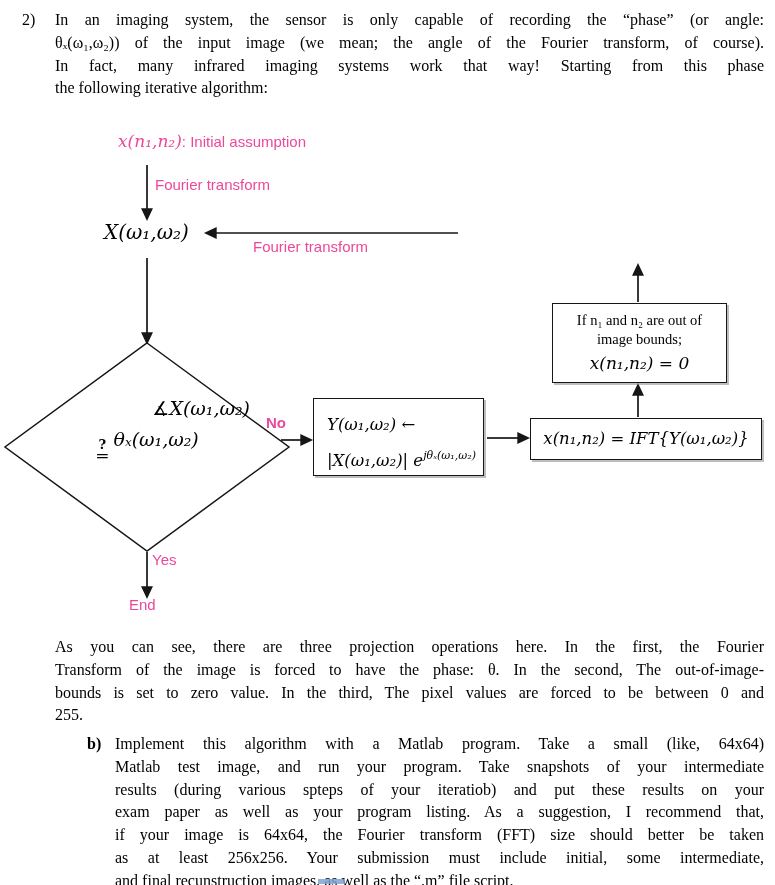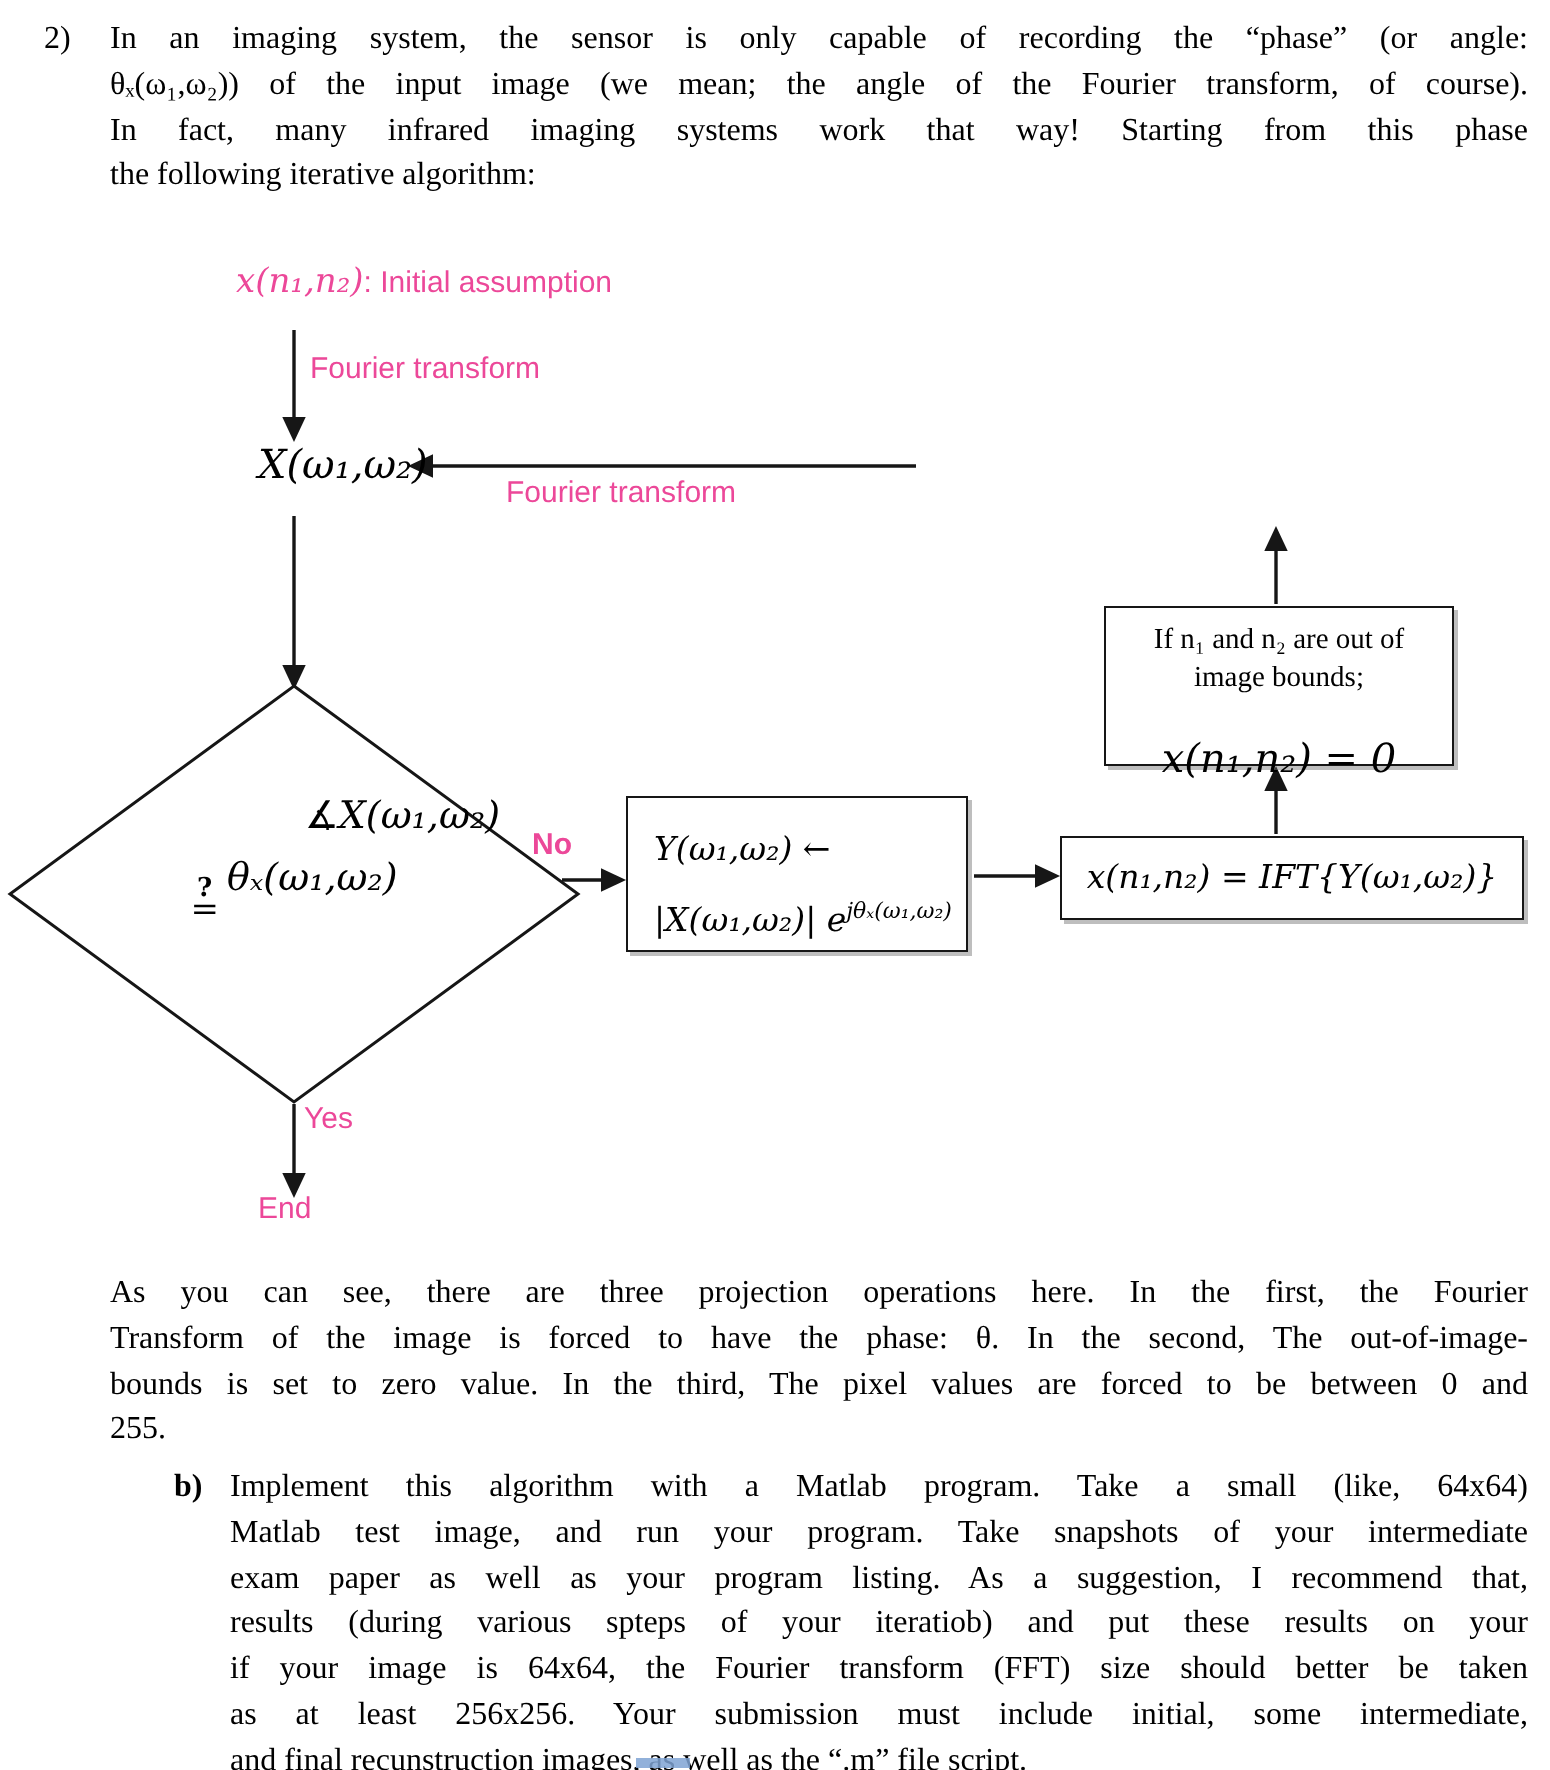--- a/index.html
+++ b/index.html
@@ -16,36 +16,36 @@
         box-shadow:2px 2px 0 rgba(110,110,110,0.45);box-sizing:border-box;}
   .math{font-family:"DejaVu Serif","DejaVu Sans","Liberation Serif",serif;font-style:italic;}
   .lbl{position:absolute;z-index:3;font-family:"Liberation Sans","DejaVu Sans",sans-serif;
        font-size:15px;color:#ec4899;white-space:nowrap;}
   .clip-box{left:459px;top:182px;width:304px;height:80px;padding:5px 0 0 20px;}
   .clip-row{font-size:16.5px;line-height:35px;white-space:nowrap;}
   .clip-row .if1{font-style:normal;margin:0 8px 0 24px;}
   .clip-row .if2{font-style:normal;margin:0 8px 0 6px;}
   .bounds-box{left:552px;top:303px;width:175px;height:80px;text-align:center;padding-top:7px;}
   .bounds-line{font-size:14.5px;line-height:19px;}
-  .bounds-math{font-size:20px;margin-top:18px;}
+  .bounds-math{font-size:17px;margin-top:4px;}
   .phase-box{left:313px;top:398px;width:171px;height:78px;padding:10px 0 0 13px;}
   .phase-line{font-size:16.5px;line-height:31px;white-space:nowrap;}
   .phase-line sup{font-size:11px;font-style:italic;}
   .ift-box{left:530px;top:418px;width:232px;height:42px;text-align:center;}
   .ift-line{font-size:16.5px;line-height:39px;white-space:nowrap;}
   .decision-text{position:absolute;left:44px;top:397px;width:206px;text-align:center;z-index:2;}
   .dec1{font-size:19px;white-space:nowrap;text-align:right;}
   .dec2{font-size:19px;margin-top:9px;white-space:nowrap;}
   .qeq{display:inline-flex;flex-direction:column;align-items:center;line-height:0.72;
        font-style:normal;vertical-align:-3px;margin-right:4px;font-size:13px;font-weight:bold;}
   .qeq .eqs{font-size:17px;font-weight:normal;}
   .lbl-start{left:118px;top:131px;}
   .lbl-start .math{font-size:17px;}
   .lbl-ft1{left:155px;top:176px;}
-  .lbl-x{left:104px;top:220px;font-size:20px;z-index:3;position:absolute;margin-left:25px;}
+  .lbl-x{left:104px;top:220px;font-size:20px;z-index:3;position:absolute;}
   .lbl-ft2{left:253px;top:238px;}
   .lbl-no{left:266px;top:414px;font-weight:bold;}
   .lbl-yes{left:152px;top:551px;}
   .lbl-end{left:129px;top:596px;}
   .artifact{position:absolute;left:318px;top:879px;width:27px;height:5px;
             background:#7fa3d4;opacity:.85;z-index:4;}
 </style>
 </head>
 <body>
 
@@ -123,21 +123,21 @@
     <span class="tline">As you can see, there are three projection operations here. In the first, the Fourier</span>
     <span class="tline">Transform of the image is forced to have the phase: θ. In the second, The out-of-image-</span>
     <span class="tline">bounds is set to zero value. In the third, The pixel values are forced to be between 0 and</span>
     <span class="tline last">255.</span>
   </div>
 
   <span class="abs marker" style="left:87px;top:733px;font-weight:bold;">b)</span>
   <div class="abs" style="left:115px;top:733px;width:649px;">
     <span class="tline">Implement this algorithm with a Matlab program. Take a small (like, 64x64)</span>
     <span class="tline">Matlab test image, and run your program. Take snapshots of your intermediate</span>
+    <span class="tline">results (during various spteps of your iteratiob) and put these results on your</span>
     <span class="tline">exam paper as well as your program listing. As a suggestion, I recommend that,</span>
-    <span class="tline">results (during various spteps of your iteratiob) and put these results on your</span>
     <span class="tline">if your image is 64x64, the Fourier transform (FFT) size should better be taken</span>
     <span class="tline">as at least 256x256. Your submission must include initial, some intermediate,</span>
     <span class="tline last">and final recunstruction images, as well as the “.m” file script.</span>
   </div>
 
   <div class="artifact"></div>
 </div>
 
 </body></html>

